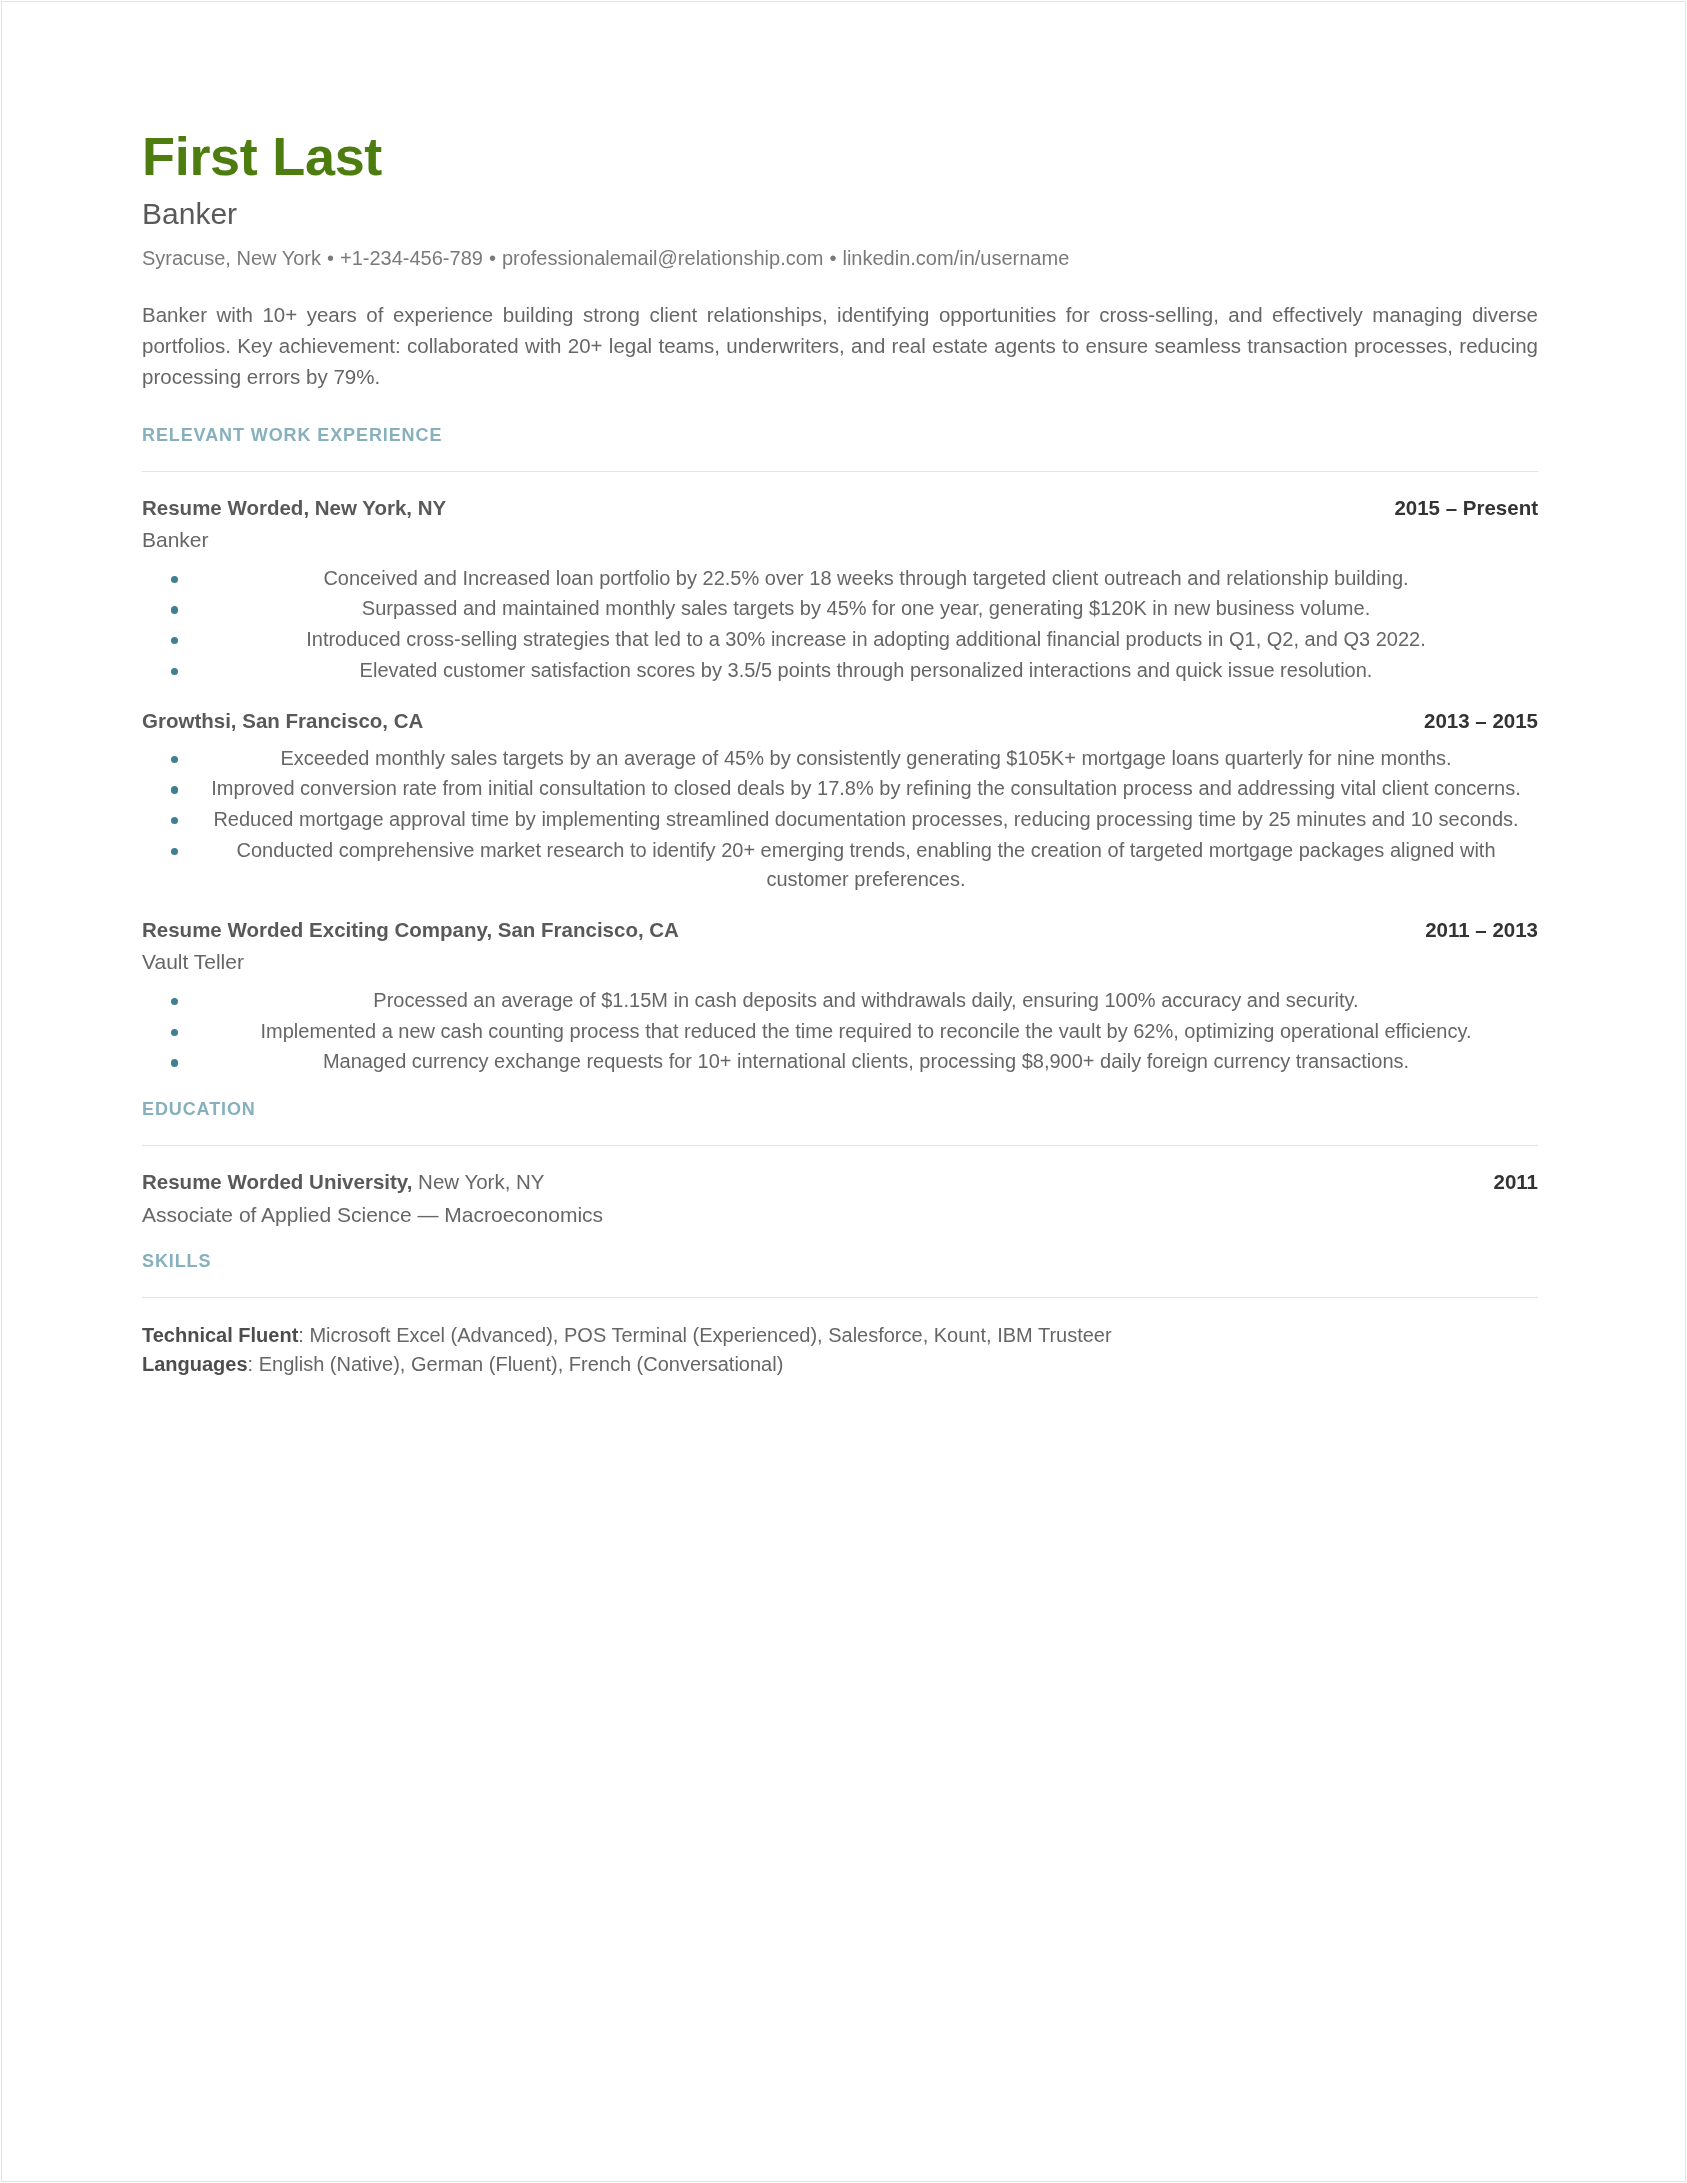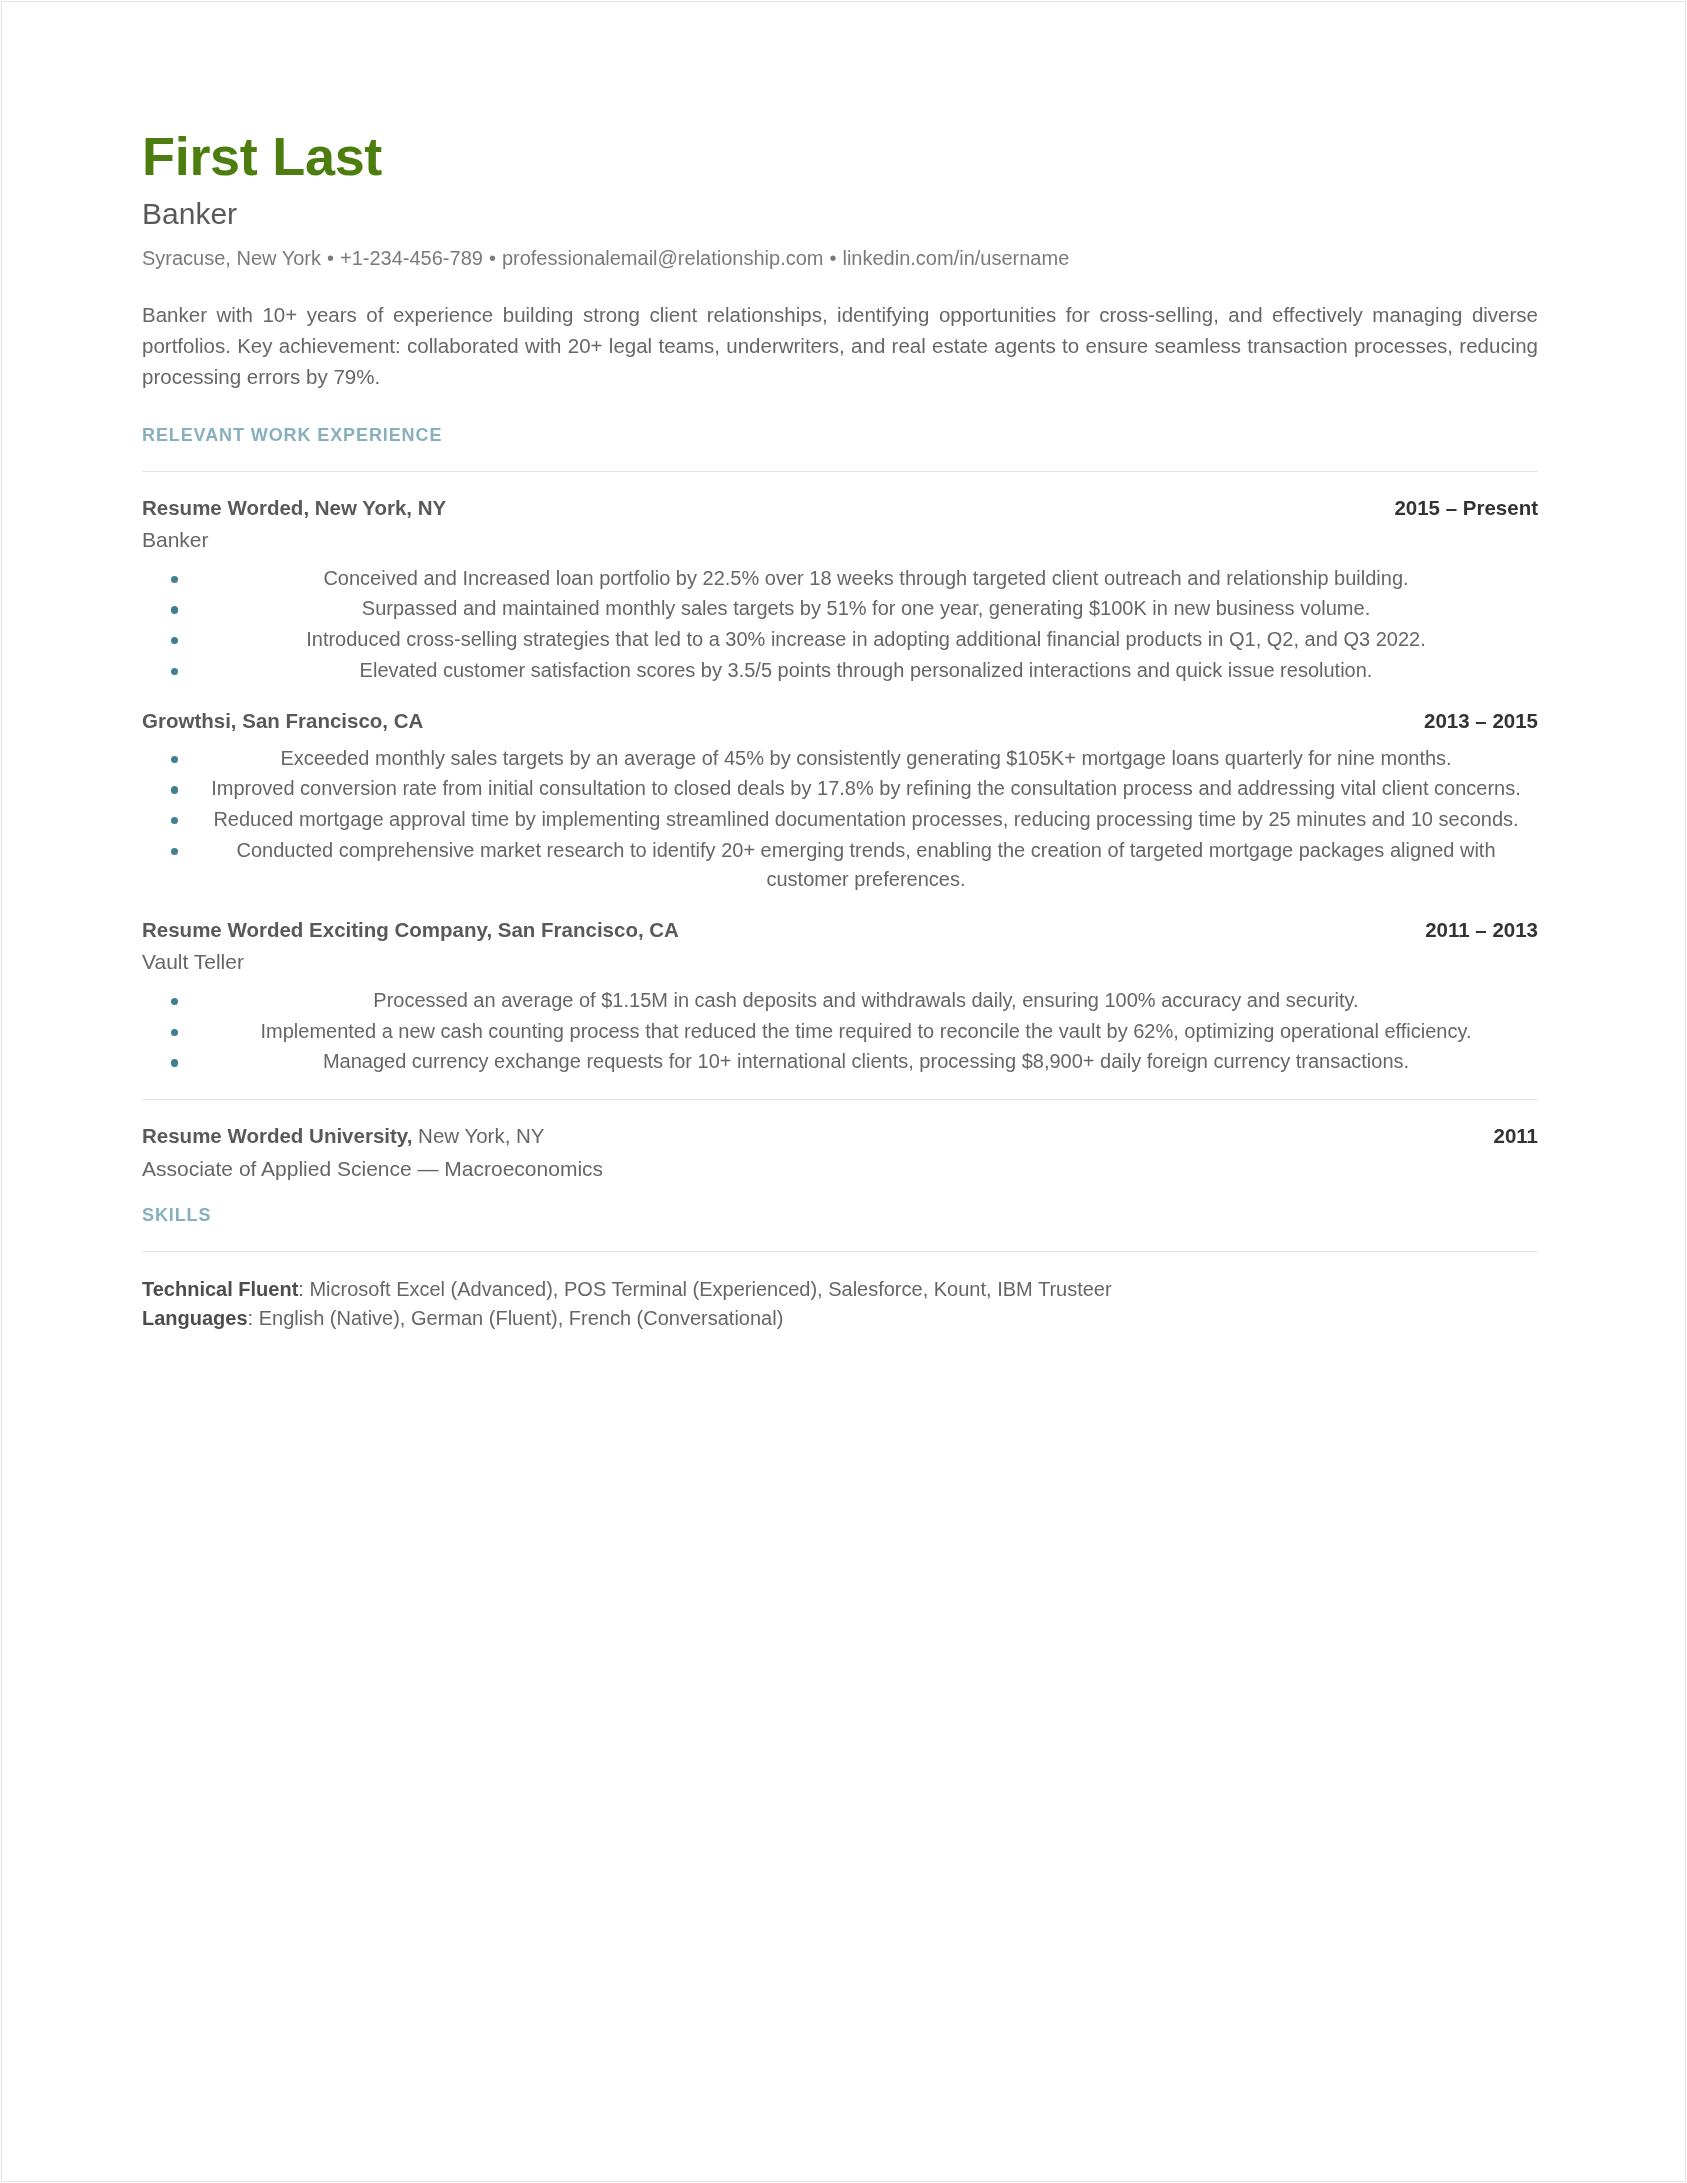--- a/index.html
+++ b/index.html
@@ -190,21 +190,21 @@
       <div class="rule"></div>
 
       <div class="entry">
         <div class="entry-head">
           <div class="entry-org">Resume Worded, New York, NY</div>
           <div class="entry-dates">2015 – Present</div>
         </div>
         <div class="entry-role">Banker</div>
         <ul class="bullets">
           <li>Conceived and Increased loan portfolio by 22.5% over 18 weeks through targeted client outreach and relationship building.</li>
-          <li>Surpassed and maintained monthly sales targets by 51% for one year, generating  $100K in new business volume.</li>
+          <li>Surpassed and maintained monthly sales targets by 45% for one year, generating  $120K in new business volume.</li>
           <li>Introduced cross-selling strategies that led to a 30% increase in adopting additional financial products in Q1, Q2, and Q3 2022.</li>
           <li>Elevated customer satisfaction scores by 3.5/5 points through personalized interactions and quick issue resolution.</li>
         </ul>
       </div>
 
       <div class="entry">
         <div class="entry-head">
           <div class="entry-org">Growthsi, San Francisco, CA</div>
           <div class="entry-dates">2013 – 2015</div>
         </div>
@@ -224,20 +224,21 @@
         <div class="entry-role">Vault Teller</div>
         <ul class="bullets">
           <li>Processed an average of $1.15M in cash deposits and withdrawals daily, ensuring 100% accuracy and security.</li>
           <li>Implemented a new cash counting process that reduced the time required to reconcile the vault by 62%, optimizing operational efficiency.</li>
           <li>Managed currency exchange requests for 10+ international clients, processing $8,900+ daily foreign currency transactions.</li>
         </ul>
       </div>
     </div>
 
     <div class="section">
+      <div class="section-title">EDUCATION</div>
       <div class="rule"></div>
 
       <div class="entry">
         <div class="entry-head">
           <div class="entry-org"><span>Resume Worded University,</span><span class="org-light"> New York, NY</span></div>
           <div class="entry-dates">2011</div>
         </div>
         <div class="edu-degree">Associate of Applied Science — Macroeconomics</div>
       </div>
     </div>

